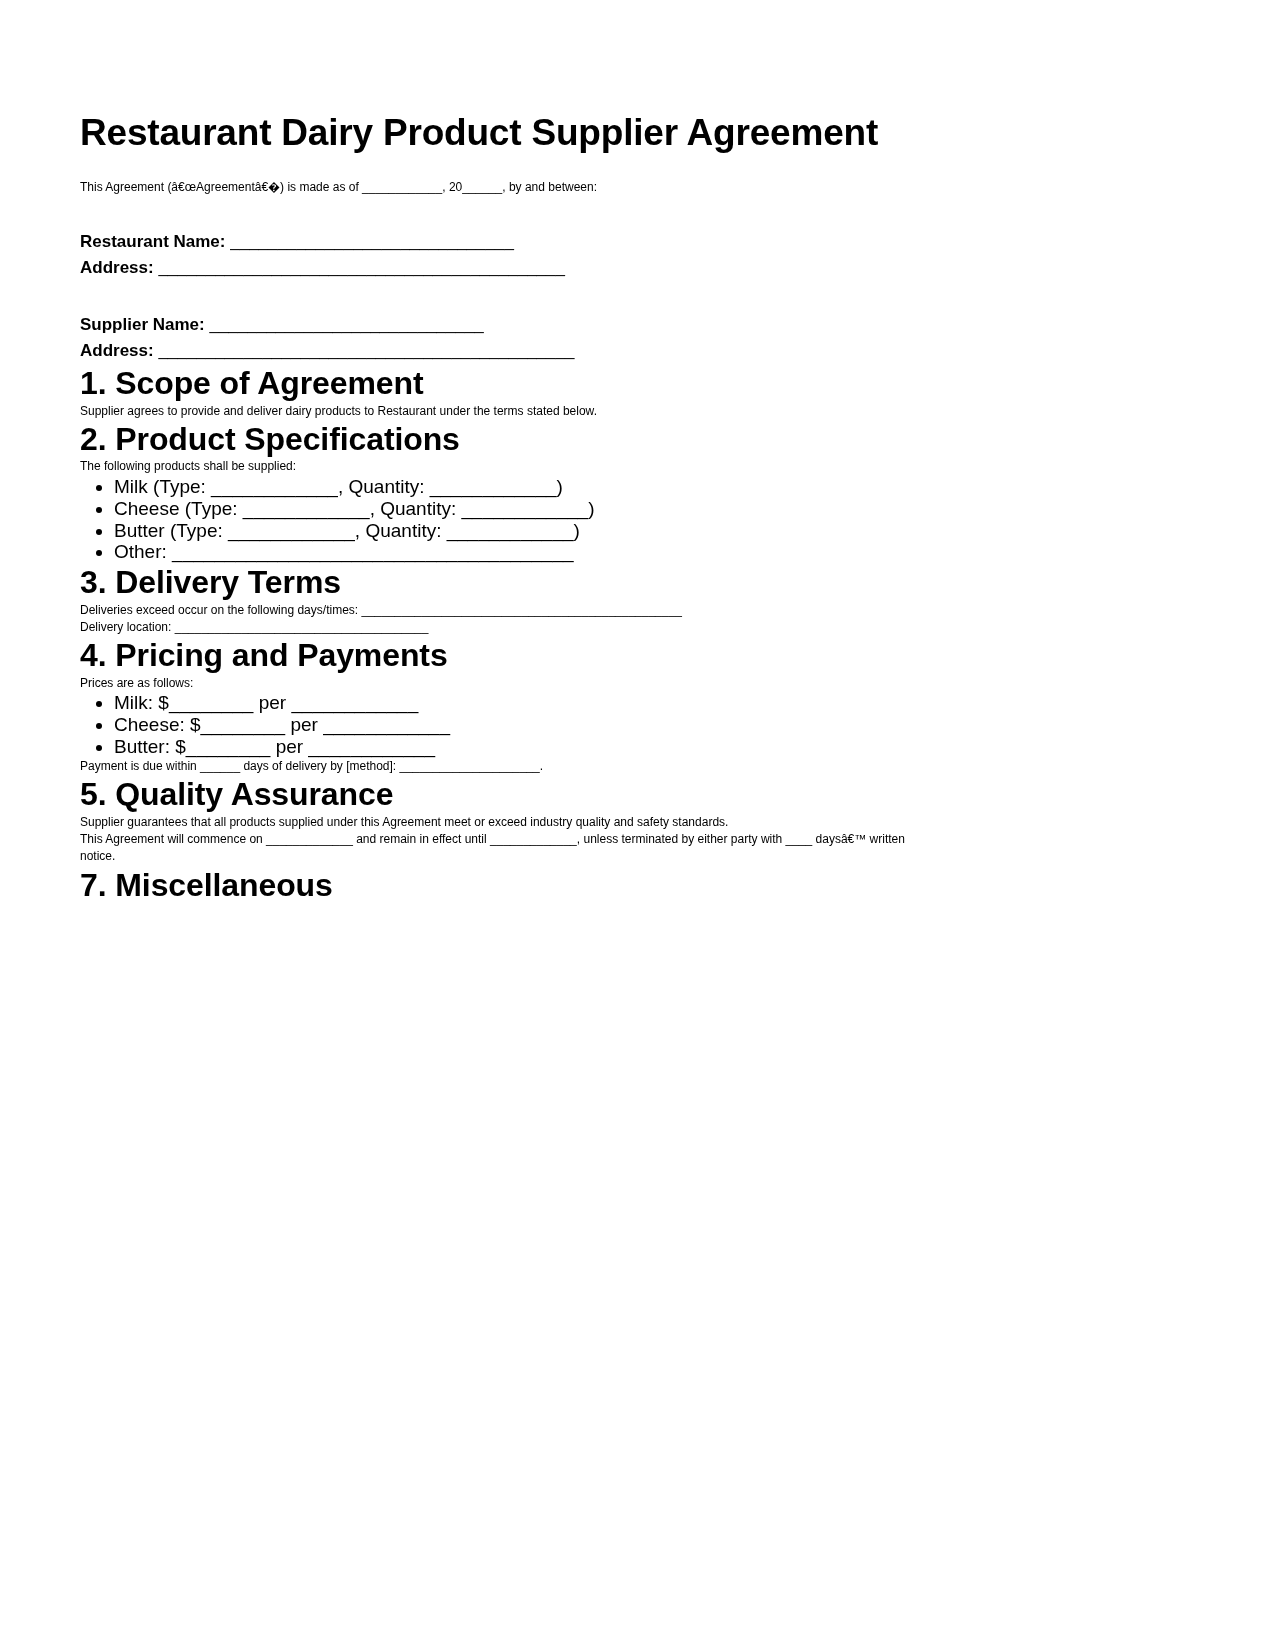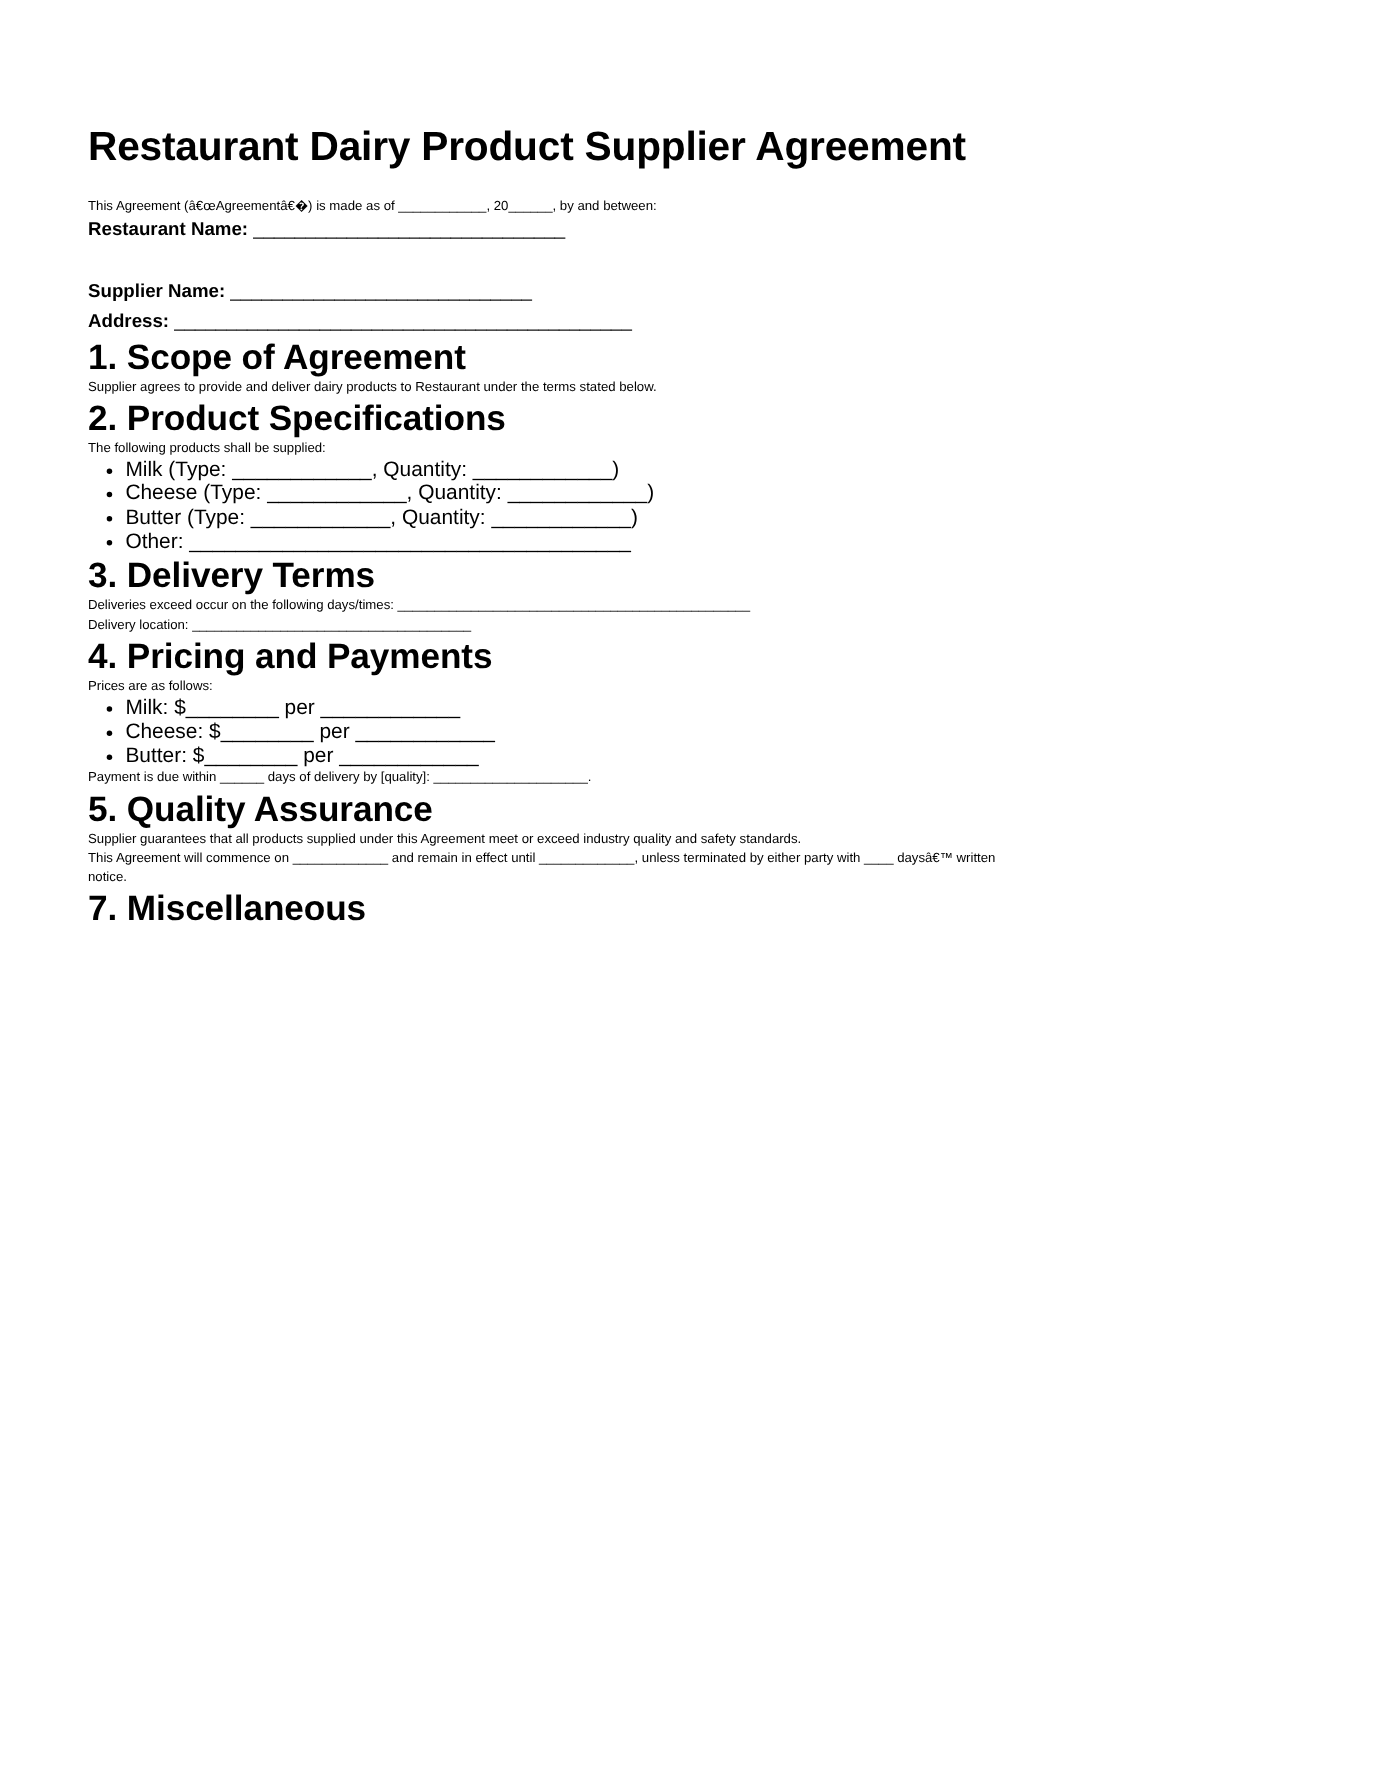--- a/index.html
+++ b/index.html
@@ -75,21 +75,21 @@
     list-style: disc;
     margin: 0;
     padding-left: 34px;
   }
 
   ul.spec-list li {
     font-size: 19px;
     line-height: 1.15;
     margin: 0;
   }
-  .sp-party       { }
+  .sp-party       { margin-top: 33px; }
   .sp-party2      { margin-top: 30px; }
   .sp-h2          { margin-top: 56px; }
   .sp-after-h2    { margin-top: 26px; }
   .sp-list        { margin-top: 25px; }
   .sp-after-list  { margin-top: 33px; }
   .sp-line2       { margin-top: 9px; }
   .sp-pay         { margin-top: 29px; }
 
   .fill {
     white-space: pre;
@@ -100,20 +100,21 @@
 
 <div class="page">
   <div class="page-inner">
 
     <h1 class="doc-title">Restaurant Dairy Product Supplier Agreement</h1>
 
     <p class="body-text">This Agreement (â€œAgreementâ€�) is made as of ____________, 20______, by and between:</p>
 
     <div class="party-block sp-party">
       <p class="party-line"><b>Restaurant Name:</b><span class="fill"> ______________________________</span></p>
+      <p class="party-line"><b>Address:</b><span class="fill"> ___________________________________________</span></p>
     </div>
 
     <div class="party-block sp-party2">
       <p class="party-line"><b>Supplier Name:</b><span class="fill"> _____________________________</span></p>
       <p class="party-line"><b>Address:</b><span class="fill"> ____________________________________________</span></p>
     </div>
 
     <h2 class="section-heading sp-h2">1. Scope of Agreement</h2>
     <p class="body-text sp-after-h2">Supplier agrees to provide and deliver dairy products to Restaurant under the terms stated below.</p>
 
@@ -130,21 +131,21 @@
     <p class="body-text sp-after-h2">Deliveries exceed occur on the following days/times: ________________________________________________</p>
     <p class="body-text sp-line2">Delivery location: ______________________________________</p>
 
     <h2 class="section-heading sp-h2">4. Pricing and Payments</h2>
     <p class="body-text sp-after-h2">Prices are as follows:</p>
     <ul class="spec-list sp-list">
       <li>Milk: $________ per ____________</li>
       <li>Cheese: $________ per ____________</li>
       <li>Butter: $________ per ____________</li>
     </ul>
-    <p class="body-text sp-pay">Payment is due within ______ days of delivery by [quality]: _____________________.</p>
+    <p class="body-text sp-pay">Payment is due within ______ days of delivery by [method]: _____________________.</p>
 
     <h2 class="section-heading sp-h2">5. Quality Assurance</h2>
     <p class="body-text sp-after-h2">Supplier guarantees that all products supplied under this Agreement meet or exceed industry quality and safety standards.</p>
 
     <p class="body-text sp-after-h2">This Agreement will commence on _____________ and remain in effect until _____________, unless terminated by either party with ____ daysâ€™ written notice.</p>
 
     <h2 class="section-heading sp-h2">7. Miscellaneous</h2>
 
   </div>
 </div>

